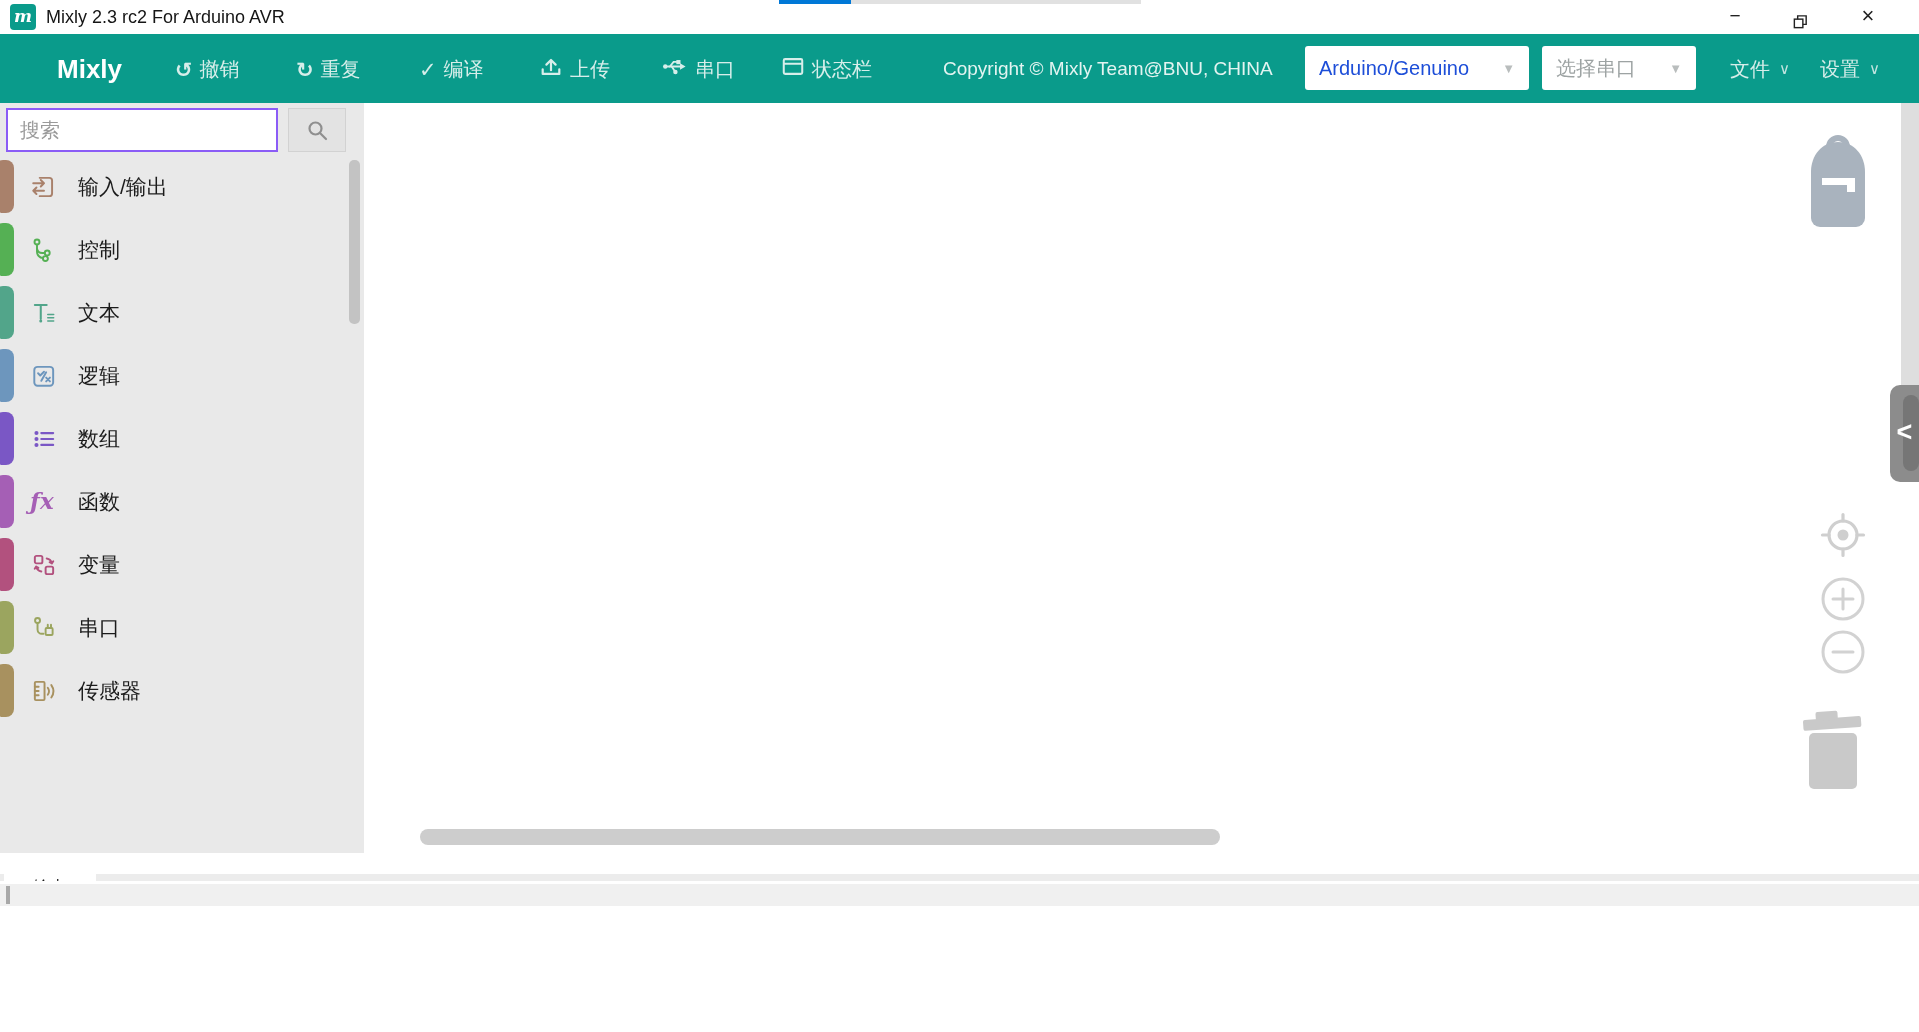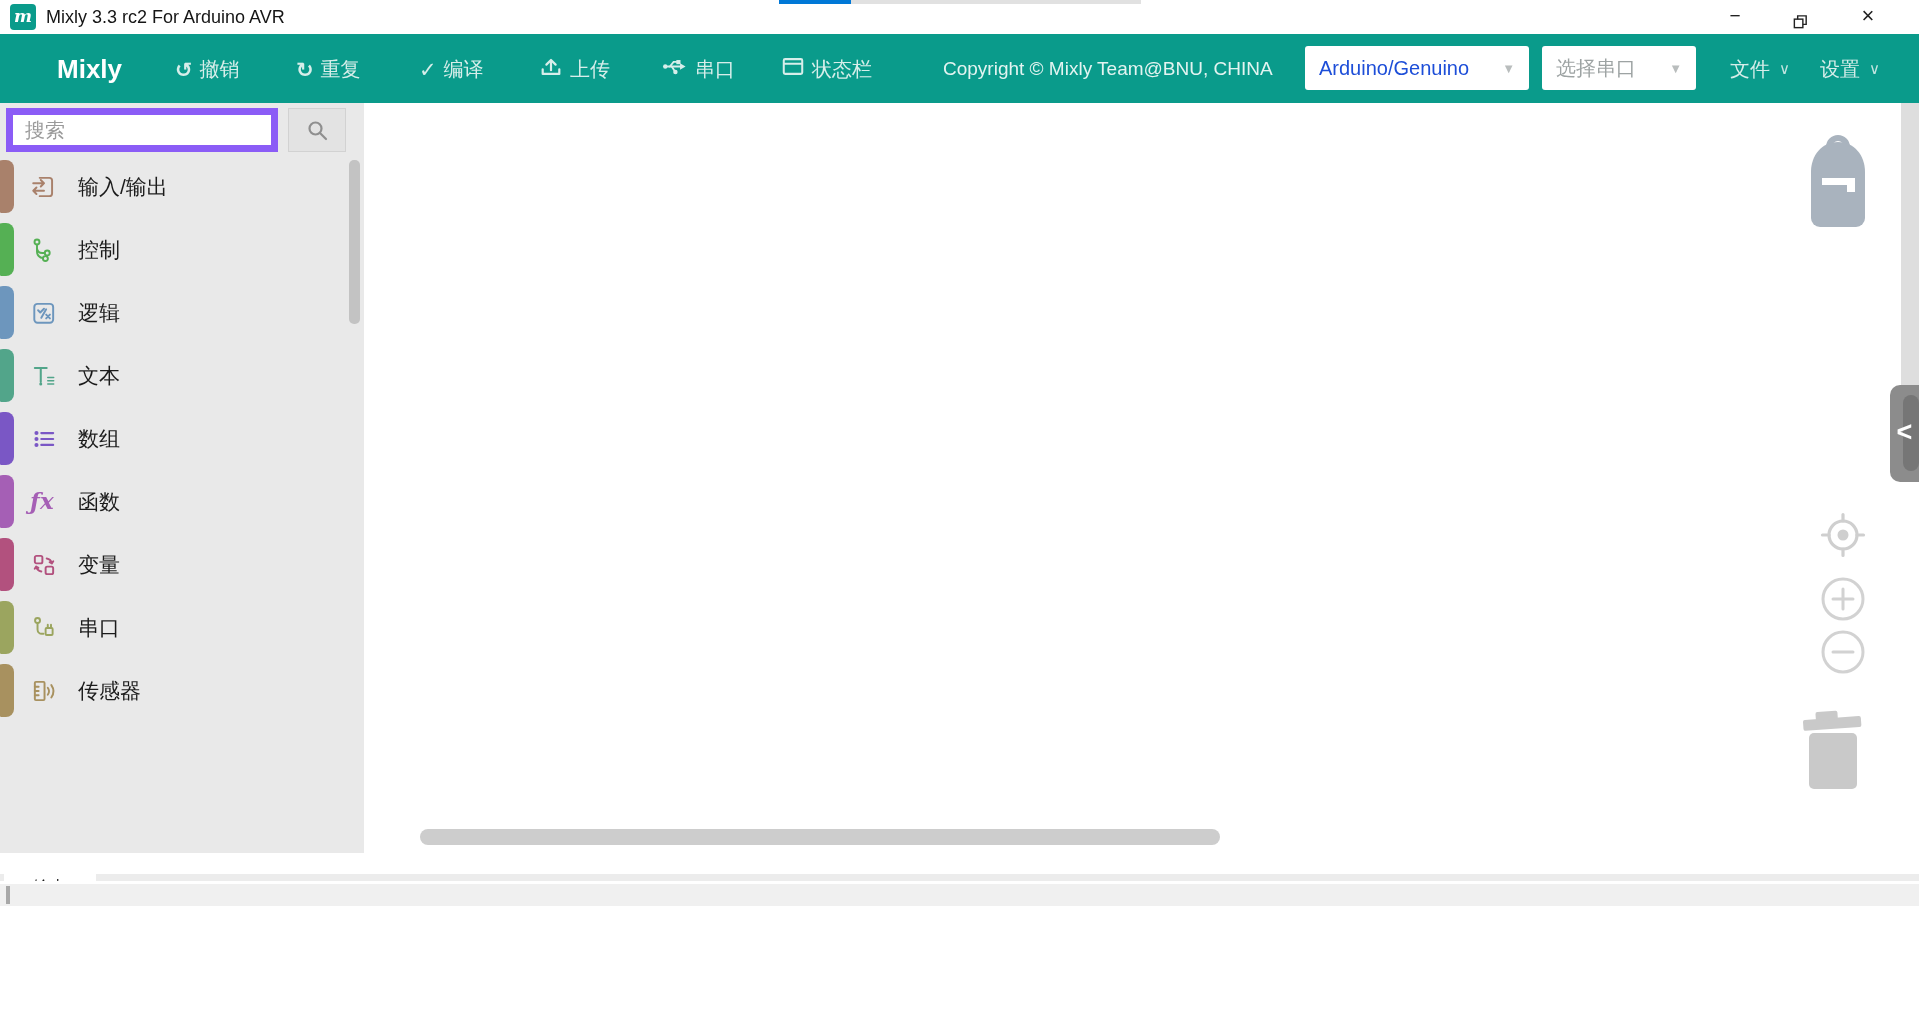--- a/index.html
+++ b/index.html
@@ -32,21 +32,21 @@
   #board-select { left:1305px; width:224px; }
   #board-select .dd-value { color:#1d4ed8; font-size:20px; }
   #port-select { left:1542px; width:154px; }
   #port-select .dd-value { color:#9da3a3; font-size:20px; }
   .dd-arrow { color:#b9bdbd; font-size:13px; margin-left:10px; }
   .menu-chevron { font-size:15px; margin-left:2px; opacity:.9; }
 
   
   #sidebar { position:absolute; left:0; top:103px; width:364px; height:750px; background:#e9e9e9; }
   #search-input { position:absolute; left:6px; top:5px; width:272px; height:44px;
-    border:7px solid #8b5cf6; background:#fff; font-size:20px; padding:8px 12px; outline:none; }
+    border:2px solid #8b5cf6; background:#fff; font-size:20px; padding:8px 12px; outline:none; }
   #search-input::placeholder { color:#9a9a9a; }
   #search-btn { position:absolute; left:288px; top:5px; width:58px; height:44px;
     background:#e3e3e3; border:1px solid #d2d2d2; display:flex; align-items:center; justify-content:center; }
   #cat-list { position:absolute; left:0; top:52px; margin:0; padding:0; list-style:none; width:439px; }
   .cat { position:relative; height:63px; }
   .cat-bar { position:absolute; left:-5px; top:5px; width:19px; height:53px; border-radius:8px; }
   .cat-icon { position:absolute; left:30px; top:50%; transform:translateY(-50%); width:28px; height:28px; }
   .cat-icon svg { width:28px; height:28px; display:block; }
   .cat-label { position:absolute; left:78px; top:50%; transform:translateY(-50%);
     font-size:21px; color:#1b1b1b; font-weight:500; }
@@ -78,21 +78,21 @@
     text-align:center; line-height:28px; font-size:17px; color:#1b1b1b; }
   #output-panel { position:absolute; left:0; top:881px; width:1919px; height:151px; background:#fff; }
   #output-band { position:absolute; left:0; top:3px; width:1919px; height:22px; background:#f0f0f0; }
   #output-cursor { position:absolute; left:6px; top:2px; width:4px; height:18px; background:#a8a8a8; }
 </style>
 </head>
 <body>
 
 <div id="titlebar">
   <div id="app-logo" style="background: rgb(10, 155, 139);">m</div>
-  <div id="app-title">Mixly 3.3 rc2 For Arduino AVR</div>
+  <div id="app-title">Mixly 2.3 rc2 For Arduino AVR</div>
   <div id="load-progress" style="background: rgb(225, 225, 225);">
     <div id="load-progress-fill" style="background: rgb(0, 120, 215); width: 20%;"></div>
   </div>
   <div class="winbtn" id="btn-min">−</div>
   <div class="winbtn" id="btn-restore">
     <svg width="17" height="17" viewBox="0 0 18 18">
       <g fill="none" stroke="#222" stroke-width="1.5">
         <rect x="2.5" y="6.5" width="9" height="9"></rect>
         <path d="M6 6.5 V3 h9 v9 h-3.5"></path>
       </g>
@@ -202,45 +202,45 @@
           <circle cx="16" cy="15.8" r="2.3"></circle>
           <path d="M6.5 12 v2.5 a6 6 0 0 0 5.5 6"></path>
           <circle cx="14.3" cy="21" r="2.3"></circle>
         </svg>
       </span>
       <span class="cat-label">控制</span>
     </li>
 
 
     <li class="cat">
+      <span class="cat-bar" style="background: rgb(82, 165, 138);"></span>
+      <span class="cat-icon" style="color: rgb(82, 165, 138);">
+        <svg viewBox="0 0 26 26" fill="none" stroke="currentColor" stroke-width="1.9" stroke-linecap="round">
+          <path d="M4.5 5.5 h11 M10 5.5 V18.5"></path>
+          <circle cx="10" cy="20.5" r="1.4" fill="currentColor" stroke="none"></circle>
+          <path d="M16.5 14.5 h5.5 M16.5 17.5 h5.5 M16.5 20.5 h5.5" stroke-width="1.4"></path>
+        </svg>
+      </span>
+      <span class="cat-label">文本</span>
+    </li>
+
+    <li class="cat">
       <span class="cat-bar" style="background: rgb(109, 150, 189);"></span>
       <span class="cat-icon" style="color: rgb(109, 150, 189);">
         <svg viewBox="0 0 26 26" fill="none" stroke="currentColor" stroke-width="1.8" stroke-linecap="round" stroke-linejoin="round">
           <rect x="4" y="4.5" width="17.5" height="17.5" rx="3"></rect>
           <path d="M7.5 10.5 l2 2 l3.5 -3.5"></path>
           <path d="M15 9.5 L10.5 17.5"></path>
           <path d="M15 14.5 l3.5 3.5 M18.5 14.5 l-3.5 3.5"></path>
         </svg>
       </span>
       <span class="cat-label">逻辑</span>
     </li>
 
     <li class="cat">
-      <span class="cat-bar" style="background: rgb(82, 165, 138);"></span>
-      <span class="cat-icon" style="color: rgb(82, 165, 138);">
-        <svg viewBox="0 0 26 26" fill="none" stroke="currentColor" stroke-width="1.9" stroke-linecap="round">
-          <path d="M4.5 5.5 h11 M10 5.5 V18.5"></path>
-          <circle cx="10" cy="20.5" r="1.4" fill="currentColor" stroke="none"></circle>
-          <path d="M16.5 14.5 h5.5 M16.5 17.5 h5.5 M16.5 20.5 h5.5" stroke-width="1.4"></path>
-        </svg>
-      </span>
-      <span class="cat-label">文本</span>
-    </li>
-
-    <li class="cat">
       <span class="cat-bar" style="background: rgb(122, 87, 197);"></span>
       <span class="cat-icon" style="color: rgb(122, 87, 197);">
         <svg viewBox="0 0 26 26" fill="none" stroke="currentColor" stroke-width="2" stroke-linecap="round">
           <circle cx="6" cy="7.5" r="1.9" fill="currentColor" stroke="none"></circle>
           <circle cx="6" cy="13" r="1.9" fill="currentColor" stroke="none"></circle>
           <circle cx="6" cy="18.5" r="1.9" fill="currentColor" stroke="none"></circle>
           <path d="M10.5 7.5 h11 M10.5 13 h11 M10.5 18.5 h11"></path>
         </svg>
       </span>
       <span class="cat-label">数组</span>

